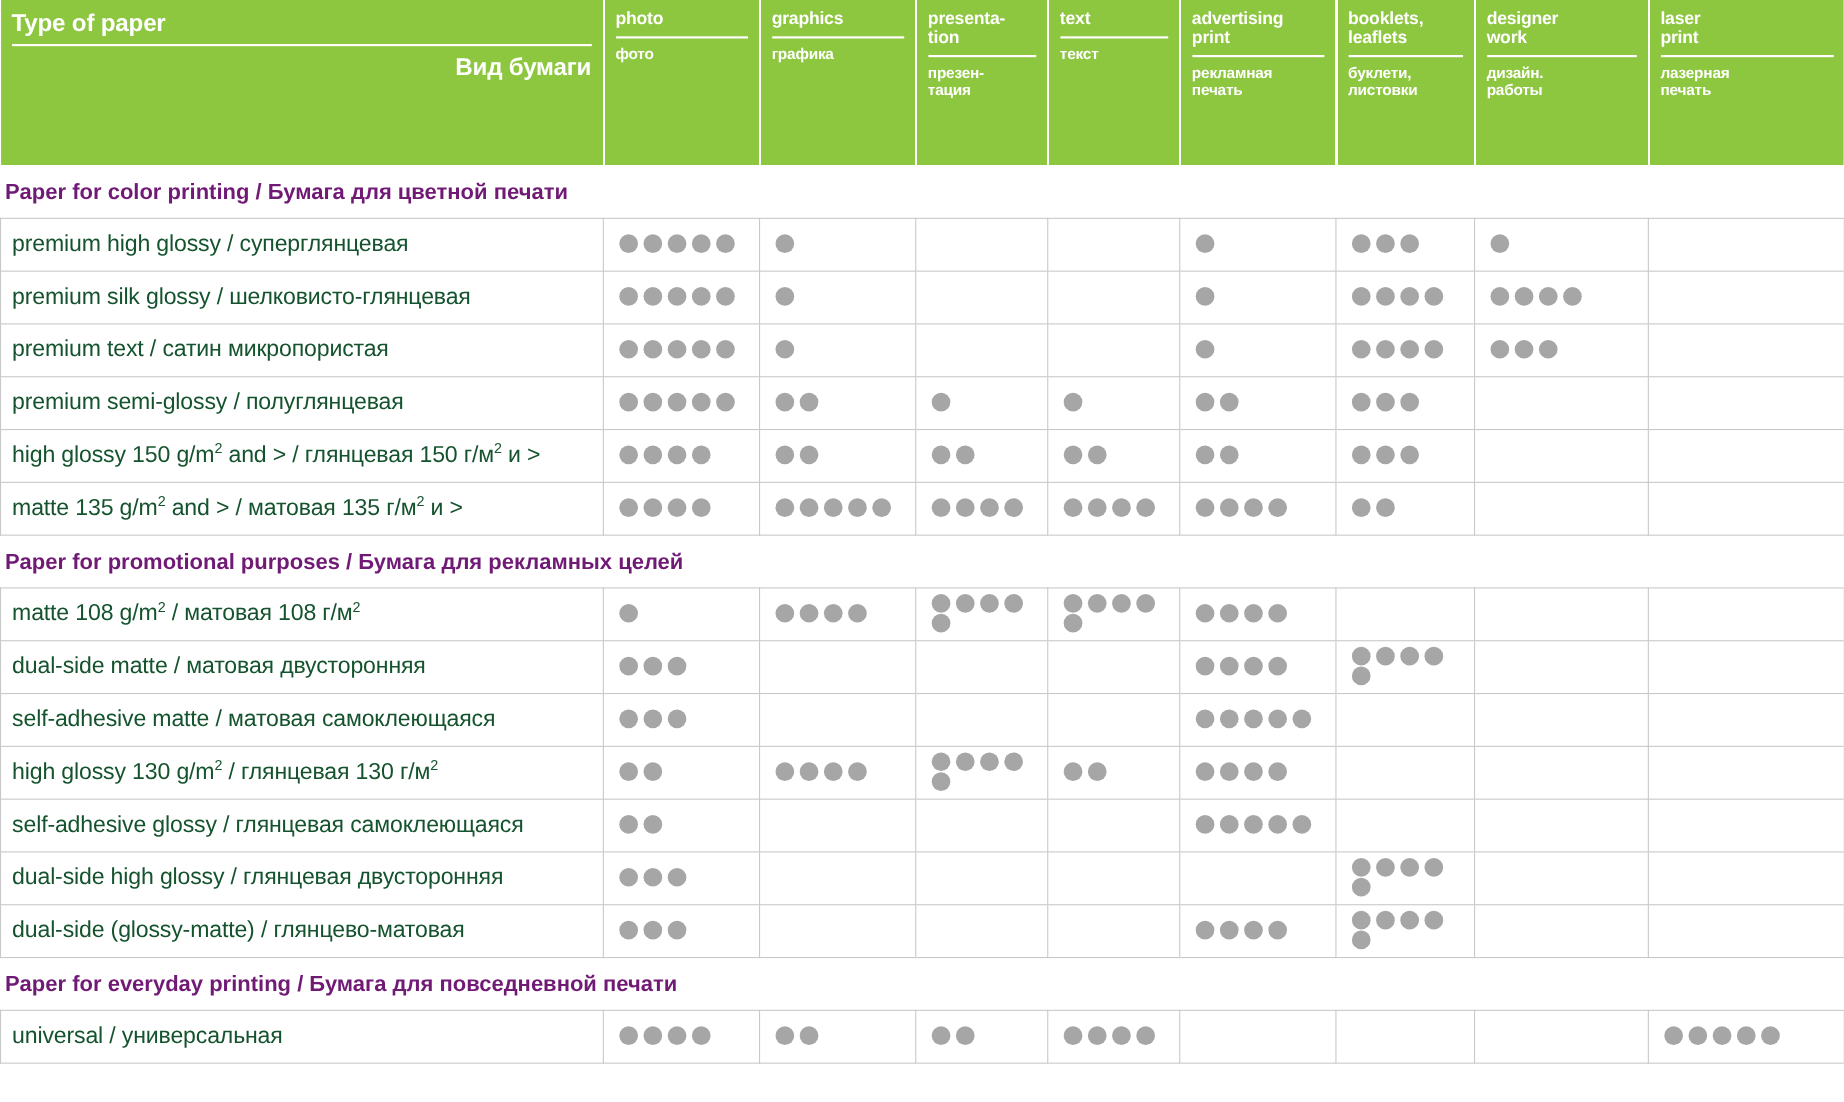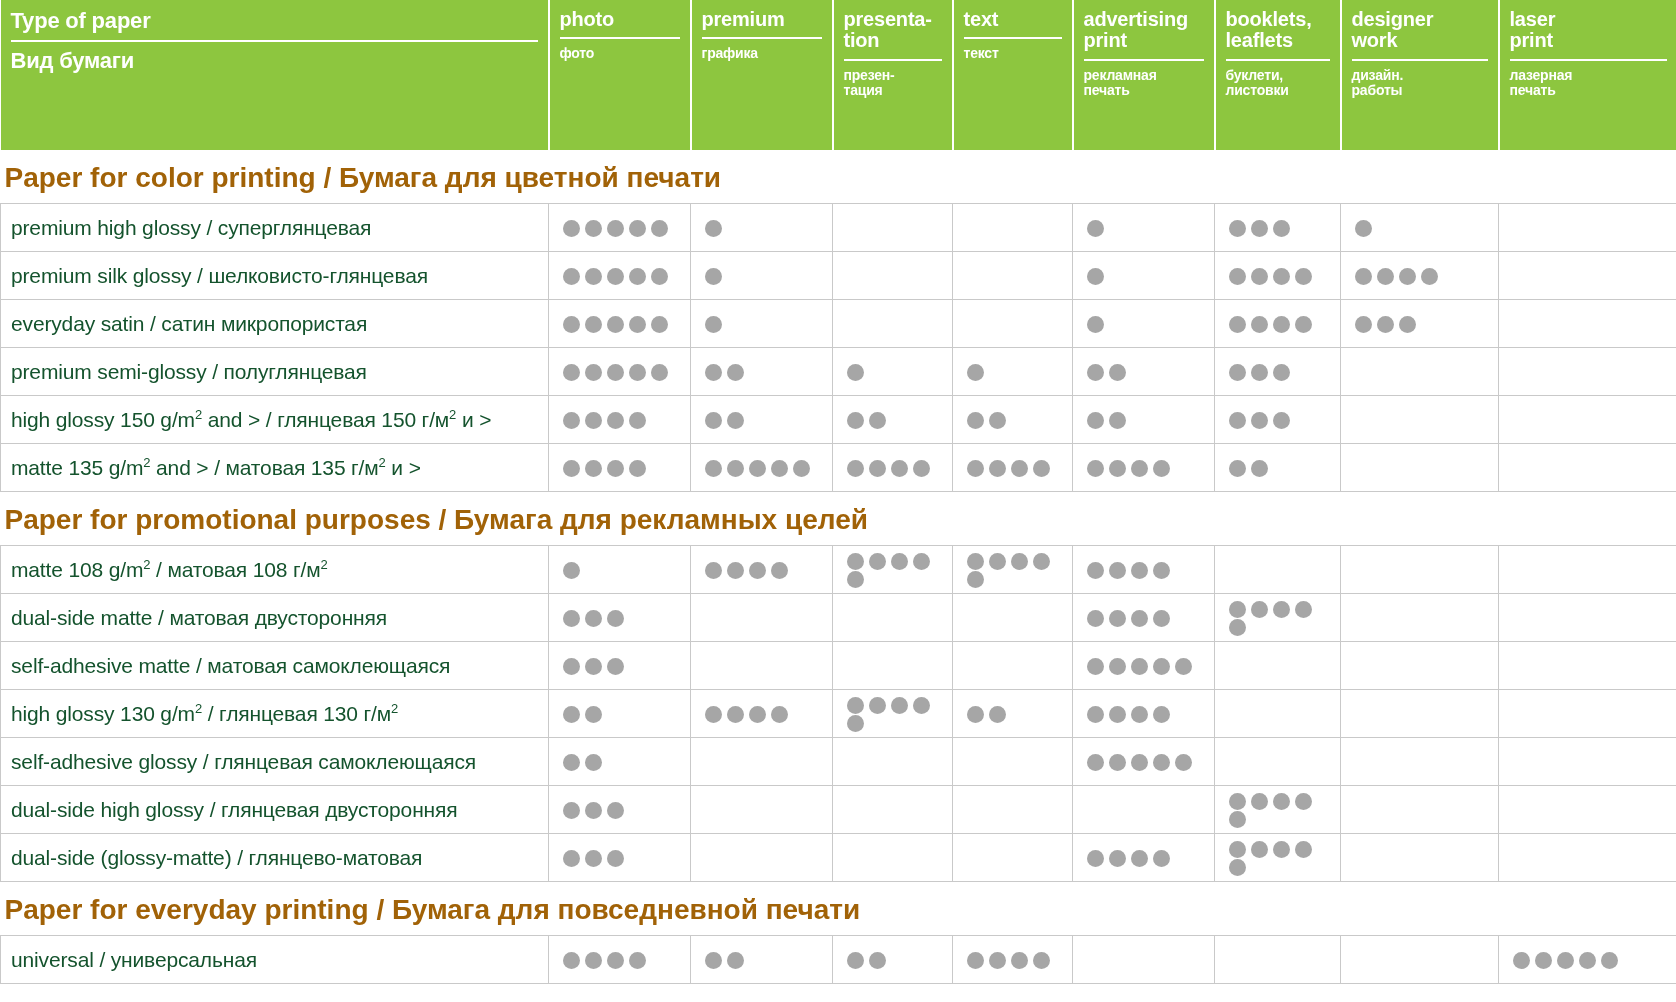--- a/index.html
+++ b/index.html
@@ -30,60 +30,60 @@
     color: #ffffff;
     vertical-align: top;
     padding: 0;
   }
   .hdr-cell {
     position: relative;
     padding: 9px 10px 8px 10px;
     height: 150px;
   }
   .hdr-cell .en {
-    font-size: 20px;
+    font-size: 16px;
     font-weight: bold;
     line-height: 1.07;
     letter-spacing: -0.2px;
     display: block;
   }
   .hdr-cell .divider {
     height: 2px;
     background: #ffffff;
     margin: 7px 0 7px 0;
     width: 100%;
   }
   .hdr-cell .ru {
     font-size: 14px;
     font-weight: bold;
     line-height: 1.07;
     letter-spacing: -0.2px;
     display: block;
   }
   
   .hdr-first .en { font-size: 22px; }
-  .hdr-first .ru { font-size: 22px; }
+  .hdr-first .ru { font-size: 22px; text-align: right; }
 
   .hdr-inner {
     display: flex;
     flex-direction: column;
     height: 100%;
   }
   .hdr-en-wrap { }
   .hdr-ru-wrap { flex: 1; }
 
   
   thead td.sep { border-left: 2px solid #ffffff; }
 
   
   tr.section td {
     padding: 12px 4px 9px 4px;
-    font-size: 28px;
+    font-size: 20px;
     font-weight: bold;
-    color: #a16207;
+    color: #701a75;
     border: none;
     background: #ffffff;
   }
   
   tbody td {
     border: 1px solid #c9c9c9;
     height: 48px;
     padding: 0 10px;
     vertical-align: middle;
     background: #ffffff;
@@ -147,21 +147,21 @@
               </div>
               <div class="divider"></div>
               <div class="hdr-ru-wrap">
                 <span class="ru">фото</span>
               </div>
             </div>
           </td>
           <td class="hdr-cell sep">
             <div class="hdr-inner">
               <div class="hdr-en-wrap">
-                <span class="en">premium</span>
+                <span class="en">graphics</span>
               </div>
               <div class="divider"></div>
               <div class="hdr-ru-wrap">
                 <span class="ru">графика</span>
               </div>
             </div>
           </td>
           <td class="hdr-cell sep">
             <div class="hdr-inner">
               <div class="hdr-en-wrap">
@@ -250,21 +250,21 @@
           <td class="dots"><span class="dot"></span><span class="dot"></span><span class="dot"></span><span class="dot"></span><span class="dot"></span></td>
           <td class="dots"><span class="dot"></span></td>
           <td class="dots"></td>
           <td class="dots"></td>
           <td class="dots"><span class="dot"></span></td>
           <td class="dots"><span class="dot"></span><span class="dot"></span><span class="dot"></span><span class="dot"></span></td>
           <td class="dots"><span class="dot"></span><span class="dot"></span><span class="dot"></span><span class="dot"></span></td>
           <td class="dots"></td>
         </tr>
         <tr class="data-row">
-          <td class="label">everyday satin / сатин микропористая</td>
+          <td class="label">premium text / сатин микропористая</td>
           <td class="dots"><span class="dot"></span><span class="dot"></span><span class="dot"></span><span class="dot"></span><span class="dot"></span></td>
           <td class="dots"><span class="dot"></span></td>
           <td class="dots"></td>
           <td class="dots"></td>
           <td class="dots"><span class="dot"></span></td>
           <td class="dots"><span class="dot"></span><span class="dot"></span><span class="dot"></span><span class="dot"></span></td>
           <td class="dots"><span class="dot"></span><span class="dot"></span><span class="dot"></span></td>
           <td class="dots"></td>
         </tr>
         <tr class="data-row">

